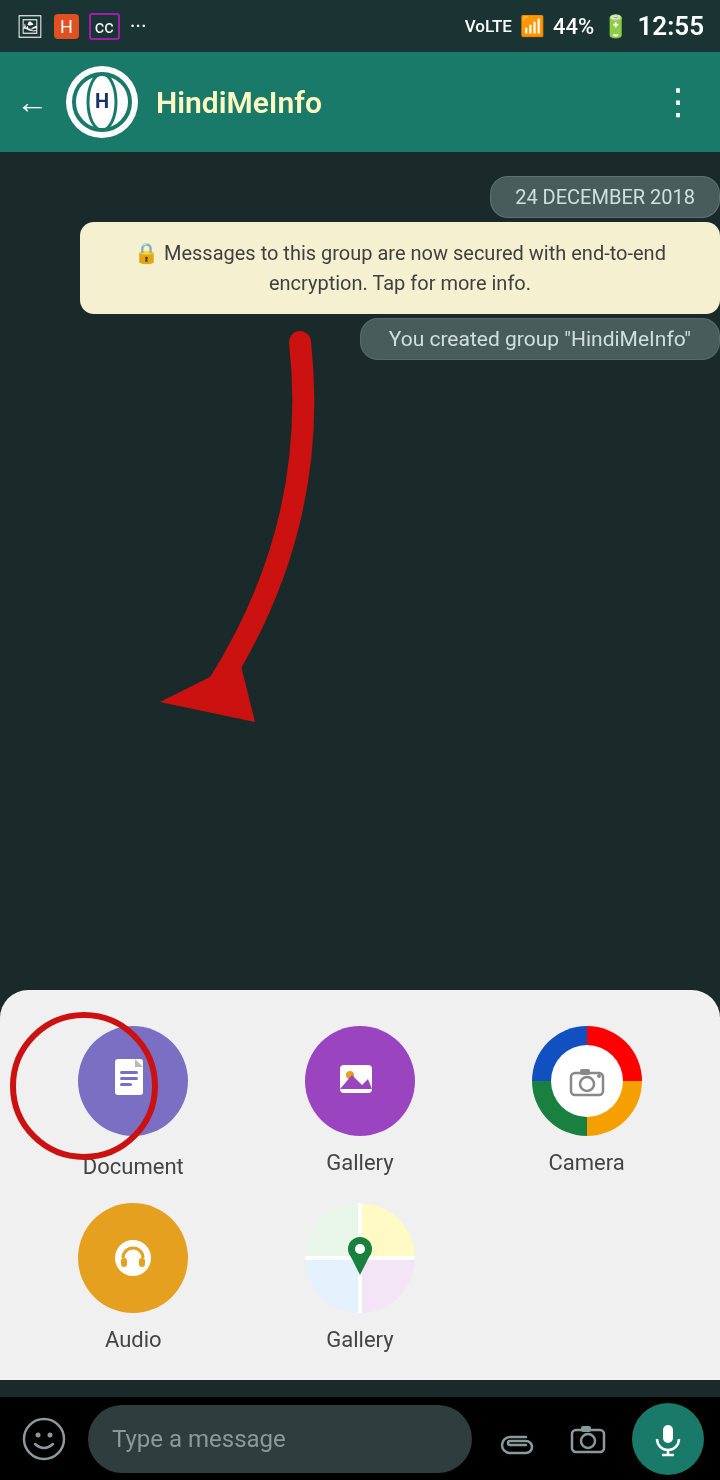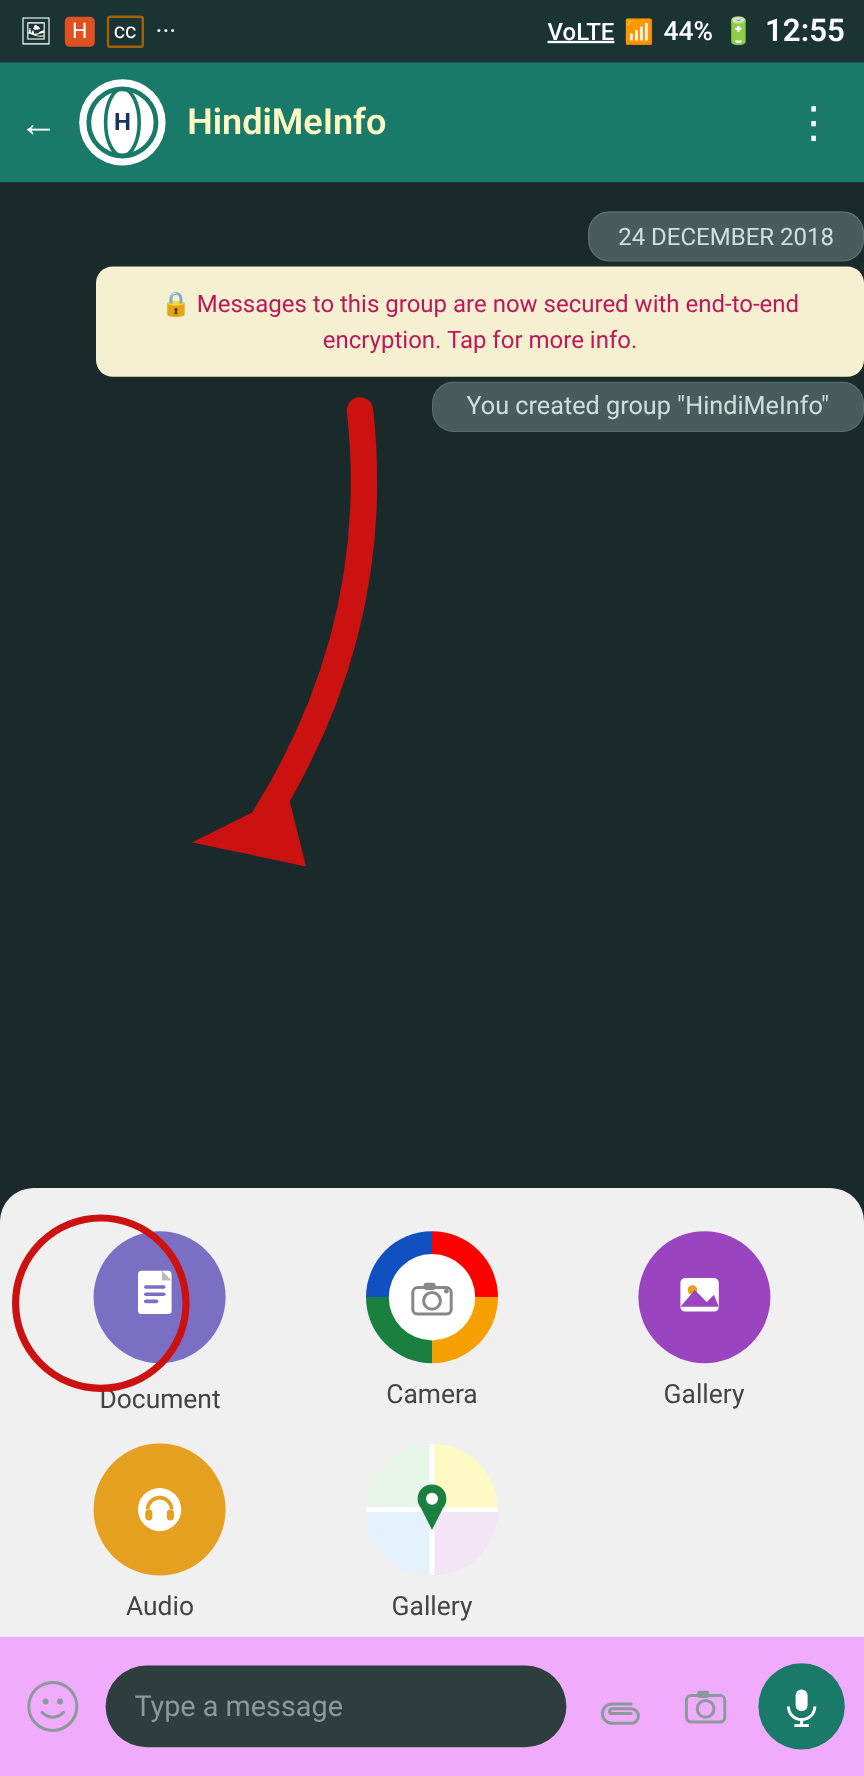--- a/index.html
+++ b/index.html
@@ -116,21 +116,21 @@
       padding: 8px 24px;
       font-size: 20px;
       border: 1px solid rgba(180,210,210,0.2);
     }
 
     .encryption-notice {
       background: #f5f0d0;
       border-radius: 14px;
       padding: 16px 28px;
       text-align: center;
-      color: #be185d;
+      color: #404040;
       font-size: 20px;
       max-width: 640px;
       line-height: 1.5;
     }
 
     .group-created-badge {
       background: rgba(180,210,210,0.3);
       color: #cde0de;
       border-radius: 18px;
       padding: 8px 28px;
@@ -212,22 +212,22 @@
       border: 6px solid #cc1111;
       pointer-events: none;
     }
 
     
     .input-bar {
       position: absolute;
       bottom: 0;
       left: 0;
       width: 100%;
-      height: 116px;
-      background: #f0abfc;
+      height: 83px;
+      background: #000000;
       display: flex;
       align-items: center;
       padding: 0 16px;
       gap: 16px;
     }
 
     .input-emoji {
       width: 56px;
       height: 56px;
       display: flex;
@@ -286,25 +286,25 @@
       background: conic-gradient(red 0deg 90deg, #f5a000 90deg 180deg, #1a8040 180deg 270deg, #1050c0 270deg 360deg);
     }
   </style>
 </head>
 <body>
 
 <div class="status-bar">
   <div class="status-left">
     <span>🖼</span>
     <span style="background:#e05020;color:white;font-size:18px;padding:2px 6px;border-radius:4px;">H</span>
-    <span style="font-size:18px;border:2px solid #a16207;padding:1px 4px;border-radius:3px;">cc</span>
+    <span style="font-size:18px;border:2px solid #a21caf;padding:1px 4px;border-radius:3px;">cc</span>
     <span>···</span>
   </div>
   <div class="status-right">
-    <span style="font-size:20px;text-decoration:underline;">VoLTE</span>
+    <span style="font-size:17px;">VoLTE</span>
     <span style="font-size:20px;">📶</span>
     <span style="font-size:22px;font-weight:500;">44%</span>
     <span>🔋</span>
     <span style="font-weight:600;font-size:26px;">12:55</span>
   </div>
 </div>
 
 <div class="toolbar">
   <span class="toolbar-back">←</span>
   <div class="toolbar-avatar">
@@ -353,45 +353,45 @@
           <polygon points="30,6 38,14 30,14" fill="#bbb"></polygon>
           <rect x="15" y="18" width="18" height="3" rx="1.5" fill="#7b6fc4"></rect>
           <rect x="15" y="24" width="18" height="3" rx="1.5" fill="#7b6fc4"></rect>
           <rect x="15" y="30" width="12" height="3" rx="1.5" fill="#7b6fc4"></rect>
         </svg>
       </div>
       <span class="attachment-label">Document</span>
     </div>
 
     <div class="attachment-item">
+      <div class="attachment-icon icon-gallery">
+        <svg width="56" height="56" viewBox="0 0 56 56" xmlns="http://www.w3.org/2000/svg">
+          <rect x="8" y="12" width="32" height="28" rx="4" fill="white"></rect>
+          <circle cx="18" cy="22" r="4" fill="#e5a020"></circle>
+          <polygon points="8,36 20,22 30,32 36,26 40,36" fill="#9b44c0"></polygon>
+        </svg>
+      </div>
+      <span class="attachment-label">Gallery</span>
+    </div>
+
+    <div class="attachment-item">
       <div class="attachment-icon camera-gradient" style="position:relative;">
         <div style="width:72px;height:72px;border-radius:50%;background:white;position:absolute;display:flex;align-items:center;justify-content:center;">
           <svg width="42" height="42" viewBox="0 0 42 42" xmlns="http://www.w3.org/2000/svg">
             <rect x="5" y="13" width="32" height="22" rx="4" fill="none" stroke="#888" stroke-width="2.5"></rect>
             <circle cx="21" cy="24" r="7" fill="none" stroke="#888" stroke-width="2.5"></circle>
             <rect x="14" y="9" width="10" height="6" rx="2" fill="#888"></rect>
             <circle cx="33" cy="16" r="2" fill="#888"></circle>
           </svg>
         </div>
       </div>
       <span class="attachment-label">Camera</span>
     </div>
 
     <div class="attachment-item">
-      <div class="attachment-icon icon-gallery">
-        <svg width="56" height="56" viewBox="0 0 56 56" xmlns="http://www.w3.org/2000/svg">
-          <rect x="8" y="12" width="32" height="28" rx="4" fill="white"></rect>
-          <circle cx="18" cy="22" r="4" fill="#e5a020"></circle>
-          <polygon points="8,36 20,22 30,32 36,26 40,36" fill="#9b44c0"></polygon>
-        </svg>
-      </div>
-      <span class="attachment-label">Gallery</span>
-    </div>
-
-    <div class="attachment-item">
       <div class="attachment-icon icon-audio">
         <svg width="56" height="56" viewBox="0 0 56 56" xmlns="http://www.w3.org/2000/svg">
           <circle cx="28" cy="28" r="18" fill="white"></circle>
           <path d="M28 16 a12 12 0 0 1 0 24 a12 12 0 0 1 0 -24" fill="none" stroke="#e5a020" stroke-width="0"></path>
 
           <path d="M18 28 a10 10 0 0 1 20 0" fill="none" stroke="#e5a020" stroke-width="3"></path>
           <rect x="16" y="28" width="6" height="9" rx="3" fill="#e5a020"></rect>
           <rect x="34" y="28" width="6" height="9" rx="3" fill="#e5a020"></rect>
         </svg>
       </div>

